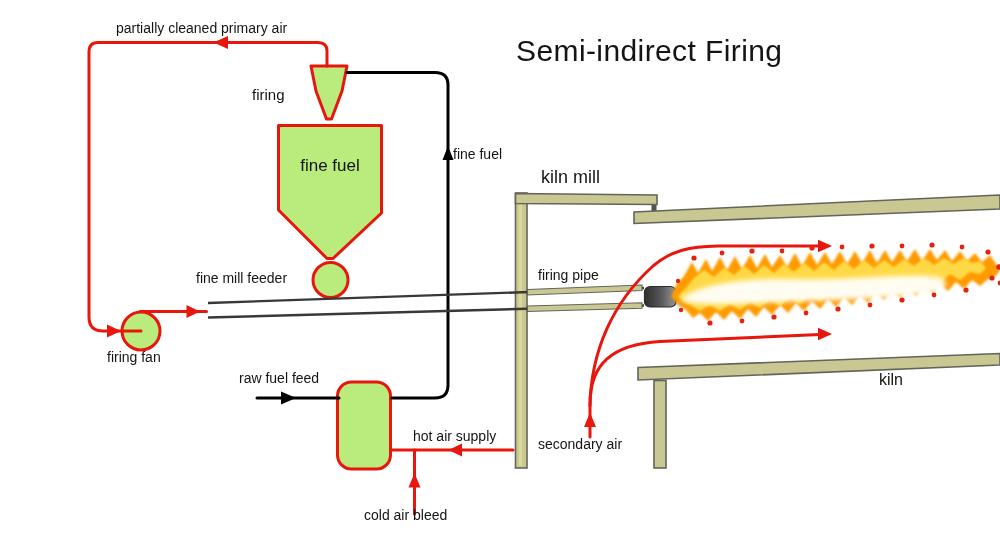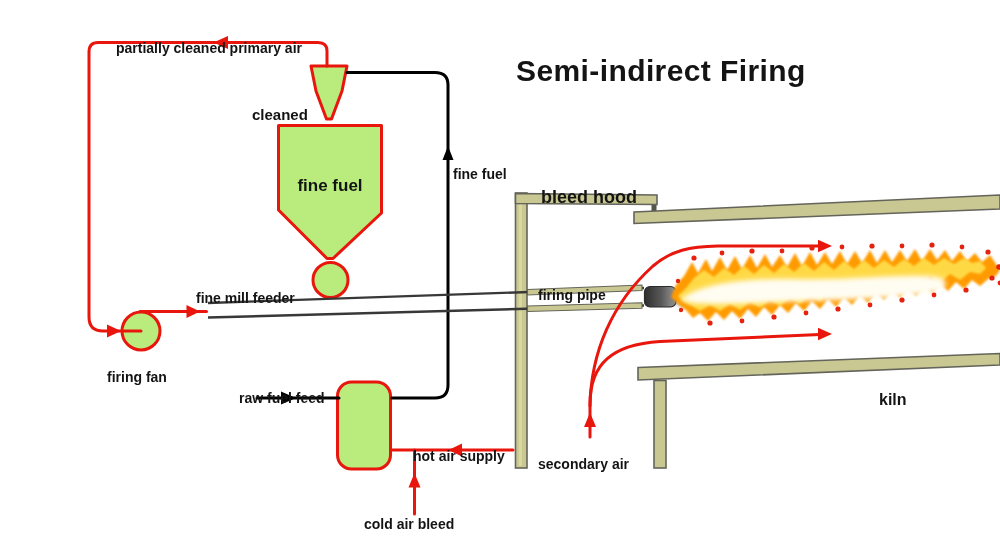--- a/index.html
+++ b/index.html
@@ -2,22 +2,22 @@
 <html><head>
 <meta charset="utf-8">
 <style>
   html,body{margin:0;padding:0;background:#ffffff;}
   .stage{
     position:relative;width:1000px;height:557px;background:#ffffff;
     overflow:hidden;font-family:"Liberation Sans",sans-serif;
   }
   .stage svg{position:absolute;left:0;top:0;}
   .lbl{
-    position:absolute;font-weight:700;color:#141414;font-size:14px;
-    white-space:nowrap;line-height:1.1;margin-top:20px;
+    position:absolute;font-weight:400;color:#141414;font-size:14px;
+    white-space:nowrap;line-height:1.1;
   }
   .lbl.title{font-size:30px;letter-spacing:.4px;text-align:right;}
   .lbl.big{font-size:18px;}
   .lbl.kiln{font-size:16px;}
   .lbl.cyc{font-size:15px;}
   .lbl.block{white-space:normal;text-align:center;}
   .hopper-text{left:278px;top:155px;width:104px;font-size:17px;line-height:22px;}
   .mill-text{left:337px;top:400px;width:54px;font-size:16px;line-height:21px;}
   
   .olive{fill:#c9c893;stroke:#64645a;stroke-width:1.6;}
@@ -140,32 +140,32 @@
           <circle cx="1000" cy="283" r="2.4"></circle>
         <circle cx="678" cy="281" r="2.2"></circle>
           <circle cx="681" cy="310" r="2.2"></circle>
       </g>
     </g>
   </svg>
 
   <div class="lbl title" style="left:516px;top:34px;">Semi-indirect Firing</div>
 
   <div class="lbl" style="left:116px;top:21px;">partially cleaned primary air</div>
-  <div class="lbl cyc" style="left:252px;top:87px;">cleaned</div>
+  <div class="lbl cyc" style="left:252px;top:87px;">firing</div>
 
   <div class="lbl block hopper-text">
     <div>fine fuel</div>
   </div>
 
   <div class="lbl" style="left:453px;top:147px;">fine fuel</div>
   <div class="lbl" style="left:196px;top:271px;">fine mill feeder</div>
   <div class="lbl" style="left:107px;top:350px;">firing fan</div>
   <div class="lbl" style="left:239px;top:371px;">raw fuel feed</div>
 
 
   <div class="lbl" style="left:413px;top:429px;">hot air supply</div>
-  <div class="lbl" style="left:364px;top:497px;">cold air bleed</div>
+  <div class="lbl" style="left:364px;top:508px;">cold air bleed</div>
   <div class="lbl" style="left:538px;top:437px;">secondary air</div>
-  <div class="lbl big" style="left:541px;top:168px;">bleed hood</div>
+  <div class="lbl big" style="left:541px;top:168px;">kiln mill</div>
   <div class="lbl" style="left:538px;top:268px;">firing pipe</div>
   <div class="lbl kiln" style="left:879px;top:371px;">kiln</div>
 
 </div>
 
 </body></html>

